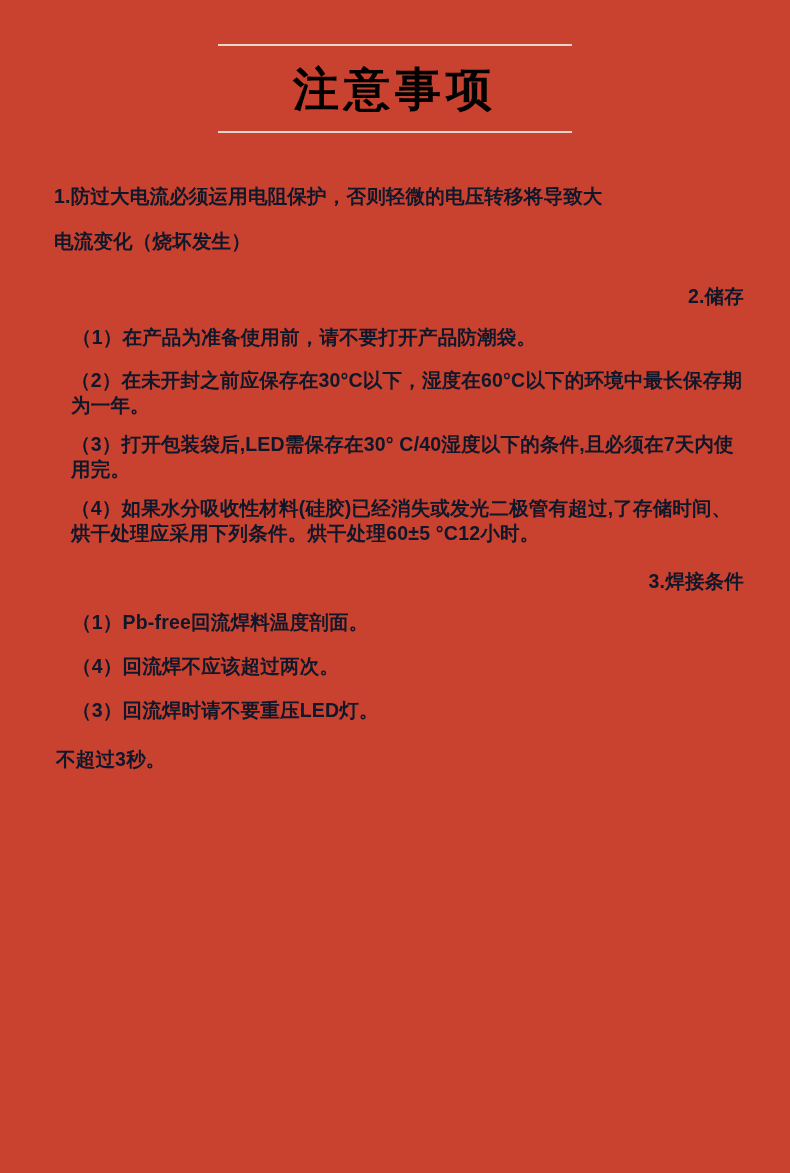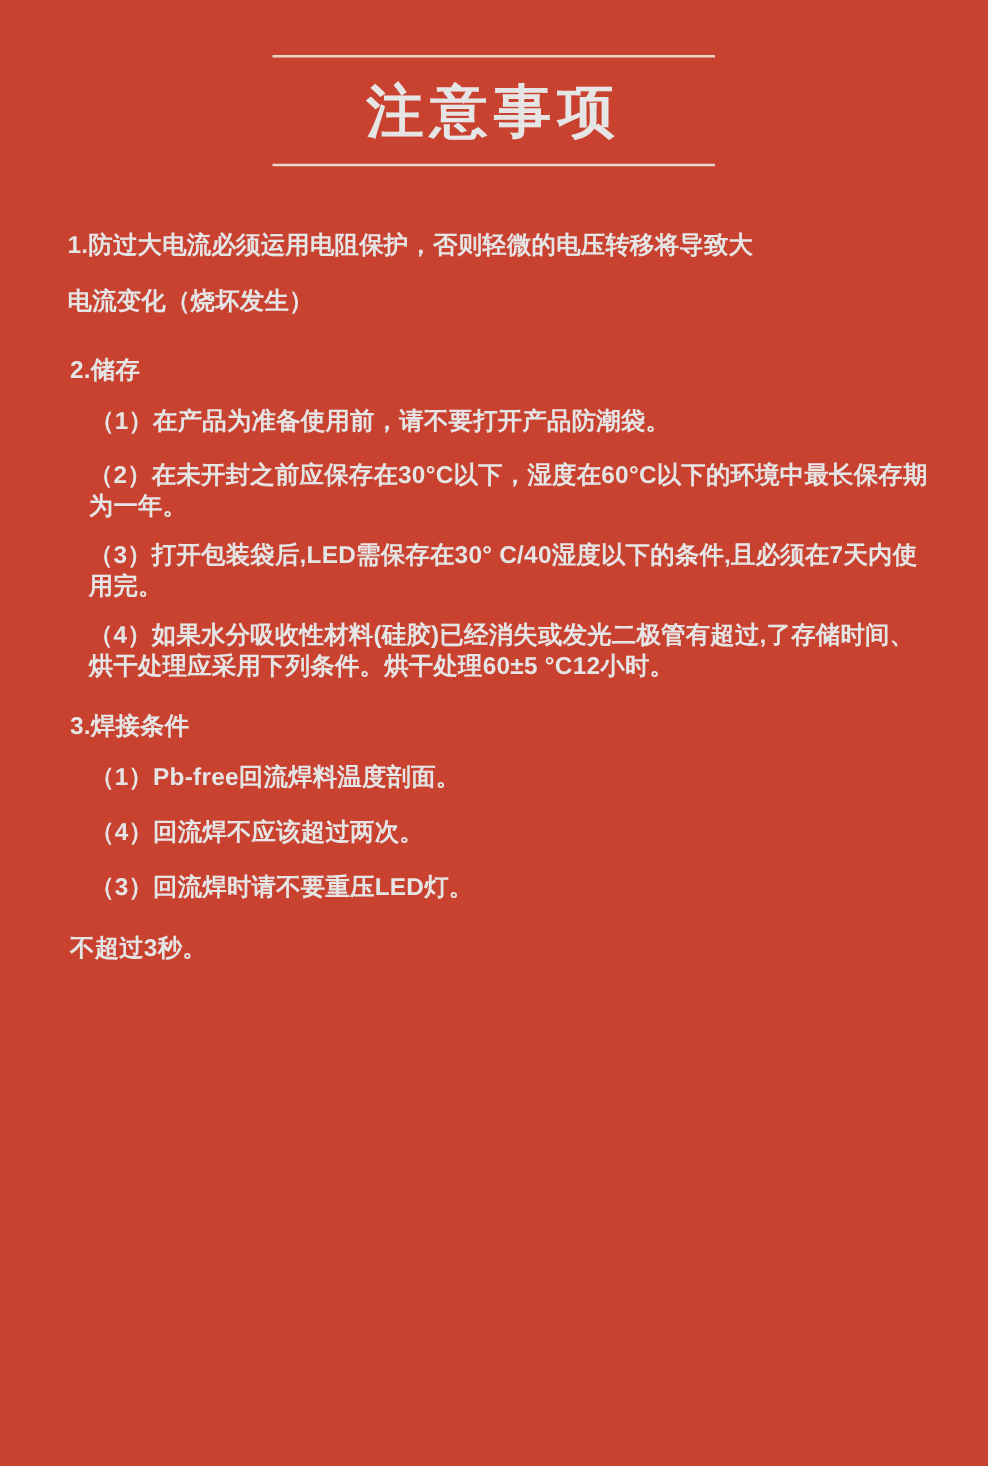--- a/index.html
+++ b/index.html
@@ -29,44 +29,45 @@
     width: 354px;
     height: 2px;
     background: #e8ddd2;
     margin: 0 auto;
     opacity: 0.95;
   }
   .title {
     font-size: 46px;
     font-weight: bold;
     letter-spacing: 5px;
-    color: #e5e5e5;
+    color: #000000;
     margin: 18px 0 16px 0;
     line-height: 1.1;
   }
   .content {
     margin-top: 44px;
   }
   .para {
     font-size: 19.5px;
     font-weight: bold;
-    color: #e5e5e5;
+    color: #0f172a;
     line-height: 1.42;
     margin: 0 0 10px 0;
     letter-spacing: 0.2px;
   }
   .para.lead {
     margin-left: 8px;
     line-height: 2.0;
     margin-bottom: 6px;
   }
   .para.heading {
     margin-left: 10px;
     margin-top: 22px;
     margin-bottom: 14px;
+    text-align: right;
   }
   .para.item {
     margin-left: 26px;
     margin-bottom: 16px;
   }
   .para.item-tight {
     margin-left: 25px;
     margin-bottom: 14px;
     line-height: 1.28;
   }

